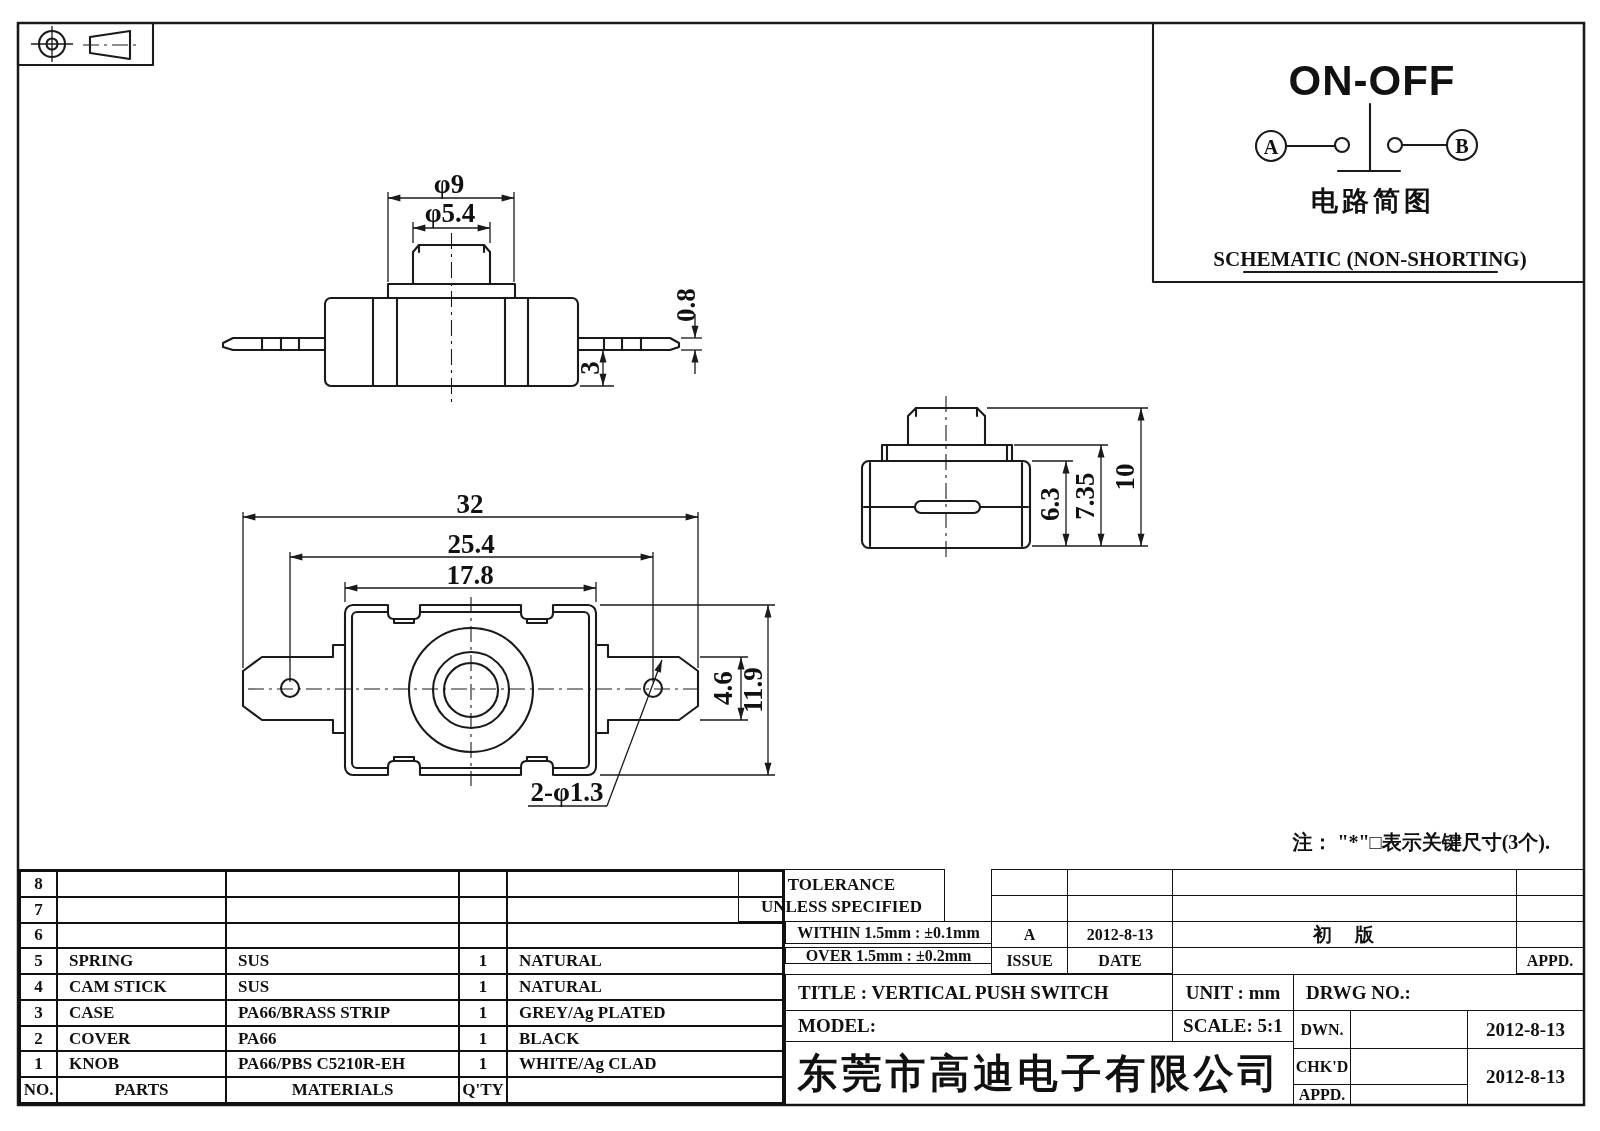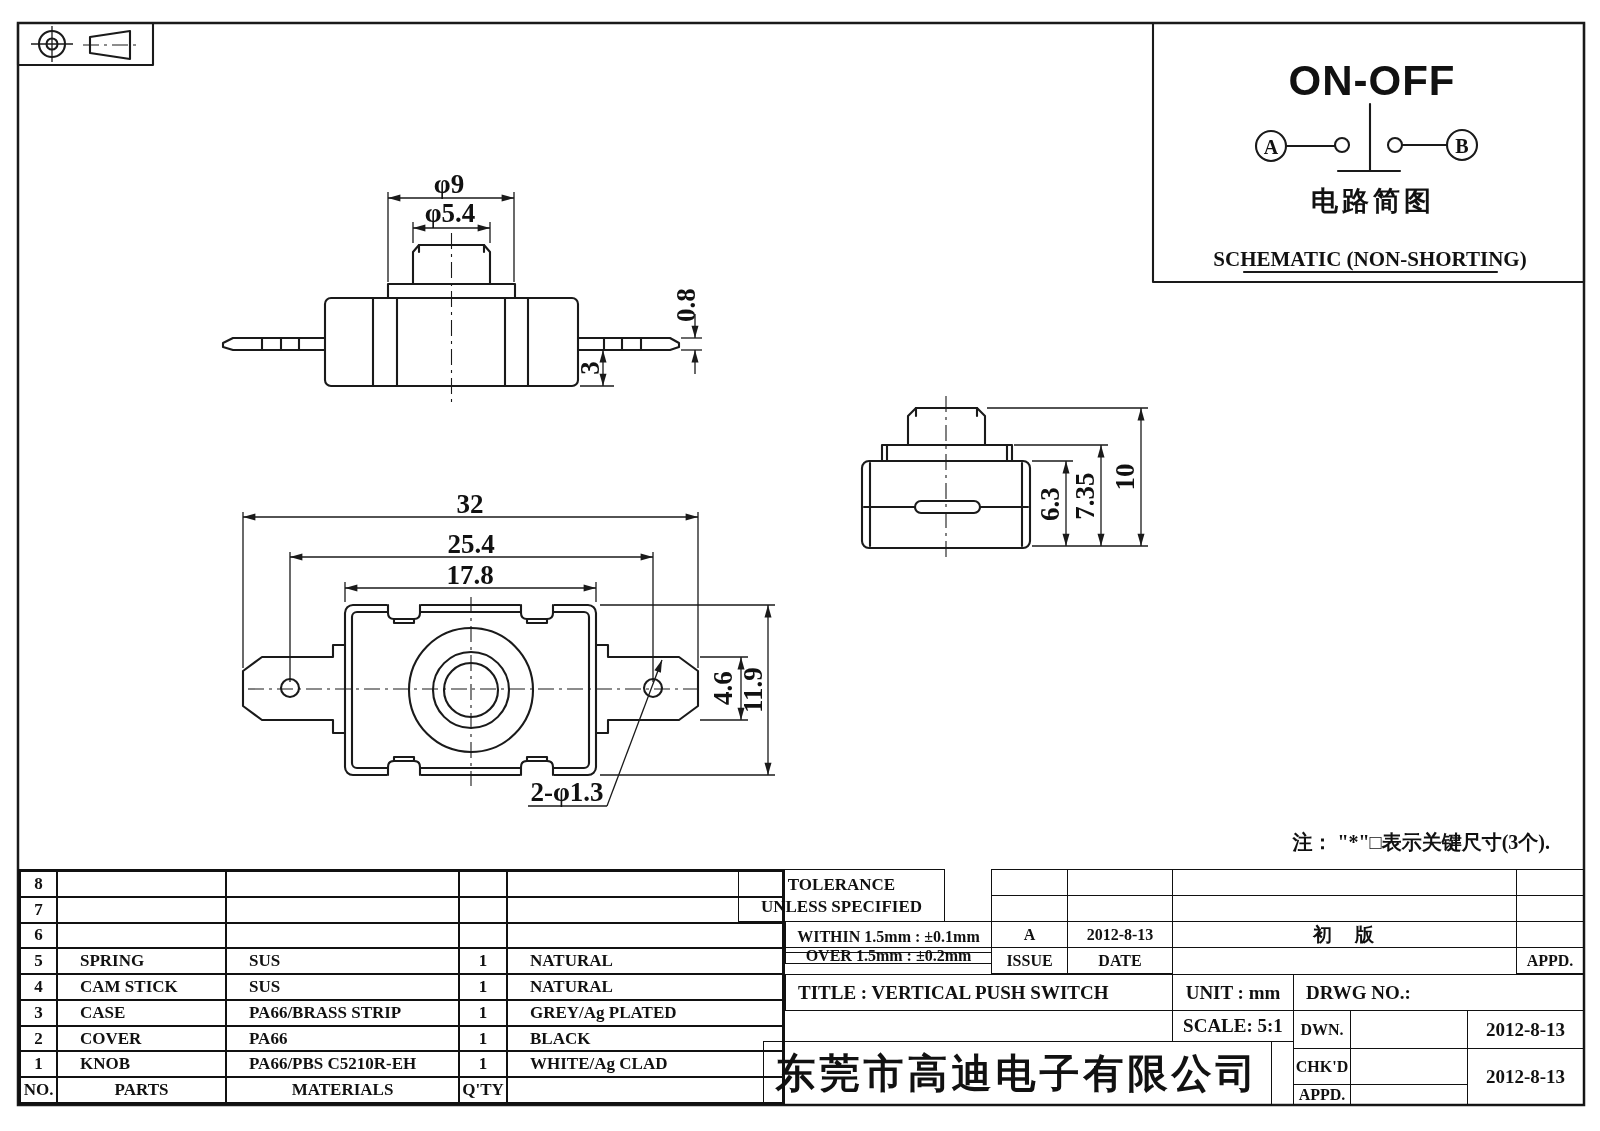--- a/index.html
+++ b/index.html
@@ -17,21 +17,21 @@
   .onoff{font:600 42px "Liberation Sans",sans-serif;text-anchor:middle;dominant-baseline:central;letter-spacing:1px;}
   .term{font:bold 20px "Liberation Serif",serif;text-anchor:middle;dominant-baseline:central;}
   .cncap{font:bold 27px "Liberation Sans",sans-serif;text-anchor:middle;dominant-baseline:central;letter-spacing:4px;}
   .encap{font:bold 21px "Liberation Serif",serif;text-anchor:middle;dominant-baseline:central;}
   
   .pgrid{position:absolute;left:18px;top:869px;width:767px;height:236px;border:2px solid #111;
          box-sizing:border-box;display:grid;grid-template-columns:37px 169px 233px 48px 1fr;
          grid-template-rows:repeat(9,1fr);}
   .pc{border:1px solid #111;display:flex;align-items:center;justify-content:center;
       font:bold 17px "Liberation Serif",serif;white-space:nowrap;overflow:hidden;}
-  .pl{justify-content:flex-start;padding-left:22px;}
+  .pl{justify-content:flex-start;padding-left:11px;}
   .ac{position:absolute;border:1px solid #111;box-sizing:border-box;display:flex;align-items:center;
       justify-content:center;font:bold 16px "Liberation Serif",serif;white-space:nowrap;overflow:hidden;background:transparent;}
   .al{justify-content:flex-start;padding-left:12px;}
   .tol2{flex-direction:column;line-height:22px;font-size:17px;}
   .big{font:bold 19px "Liberation Serif",serif;}
   .company{font:bold 40px "Liberation Sans",sans-serif;letter-spacing:4px;}
   .rev{font:bold 19px "Liberation Serif",serif;letter-spacing:2px;}
   .note{position:absolute;left:1230px;top:829px;width:320px;height:28px;text-align:right;
         font:bold 20px "Liberation Serif",serif;white-space:nowrap;}
 </style>
@@ -254,21 +254,21 @@
   <div class="pc">PARTS</div>
   <div class="pc">MATERIALS</div>
   <div class="pc">Q'TY</div>
   <div class="pc"></div>
 </div>
 
 <div class="ac tol2" style="left:738px;top:869px;width:207px;height:53px;">
   <div>TOLERANCE</div>
   <div>UNLESS  SPECIFIED</div>
 </div>
-<div class="ac" style="left:785px;top:921px;width:207px;height:32px;">WITHIN 1.5mm : ±0.1mm</div>
+<div class="ac" style="left:785px;top:921px;width:207px;height:23px;">WITHIN 1.5mm : ±0.1mm</div>
 <div class="ac" style="left:785px;top:947px;width:207px;height:17px;">OVER 1.5mm : ±0.2mm</div>
 
 <div class="ac" style="left:991px;top:869px;width:77px;height:27px;"></div>
 <div class="ac" style="left:991px;top:895px;width:77px;height:27px;"></div>
 <div class="ac" style="left:991px;top:921px;width:77px;height:27px;">A</div>
 <div class="ac" style="left:991px;top:947px;width:77px;height:27px;">ISSUE</div>
 
 <div class="ac" style="left:1067px;top:869px;width:106px;height:27px;"></div>
 <div class="ac" style="left:1067px;top:895px;width:106px;height:27px;"></div>
 <div class="ac" style="left:1067px;top:921px;width:106px;height:27px;">2012-8-13</div>
@@ -280,23 +280,24 @@
 
 <div class="ac" style="left:1516px;top:869px;width:68px;height:27px;"></div>
 <div class="ac" style="left:1516px;top:895px;width:68px;height:27px;"></div>
 <div class="ac" style="left:1516px;top:921px;width:68px;height:27px;"></div>
 <div class="ac" style="left:1516px;top:947px;width:68px;height:27px;">APPD.</div>
 
 <div class="ac al big" style="left:785px;top:974px;width:388px;height:37px;">TITLE :  VERTICAL PUSH SWITCH</div>
 <div class="ac big" style="left:1172px;top:974px;width:122px;height:37px;">UNIT :  mm</div>
 <div class="ac al big" style="left:1293px;top:974px;width:291px;height:37px;">DRWG NO.:</div>
 
+<div class="ac al big" style="left:785px;top:1010px;width:388px;height:32px;">MODEL:</div>
 <div class="ac big" style="left:1172px;top:1010px;width:122px;height:32px;">SCALE:  5:1</div>
 
-<div class="ac company" style="left:763px;top:1041px;width:509px;height:64px;">东莞市高迪电子有限公司</div>
+<div class="ac company" style="left:785px;top:1041px;width:509px;height:64px;">东莞市高迪电子有限公司</div>
 
 <div class="ac" style="left:1293px;top:1010px;width:58px;height:39px;">DWN.</div>
 <div class="ac" style="left:1350px;top:1010px;width:118px;height:39px;"></div>
 <div class="ac big" style="left:1467px;top:1010px;width:117px;height:39px;">2012-8-13</div>
 
 <div class="ac" style="left:1293px;top:1048px;width:58px;height:37px;">CHK'D</div>
 <div class="ac" style="left:1350px;top:1048px;width:118px;height:37px;"></div>
 
 <div class="ac" style="left:1293px;top:1084px;width:58px;height:21px;">APPD.</div>
 <div class="ac" style="left:1350px;top:1084px;width:118px;height:21px;"></div>

